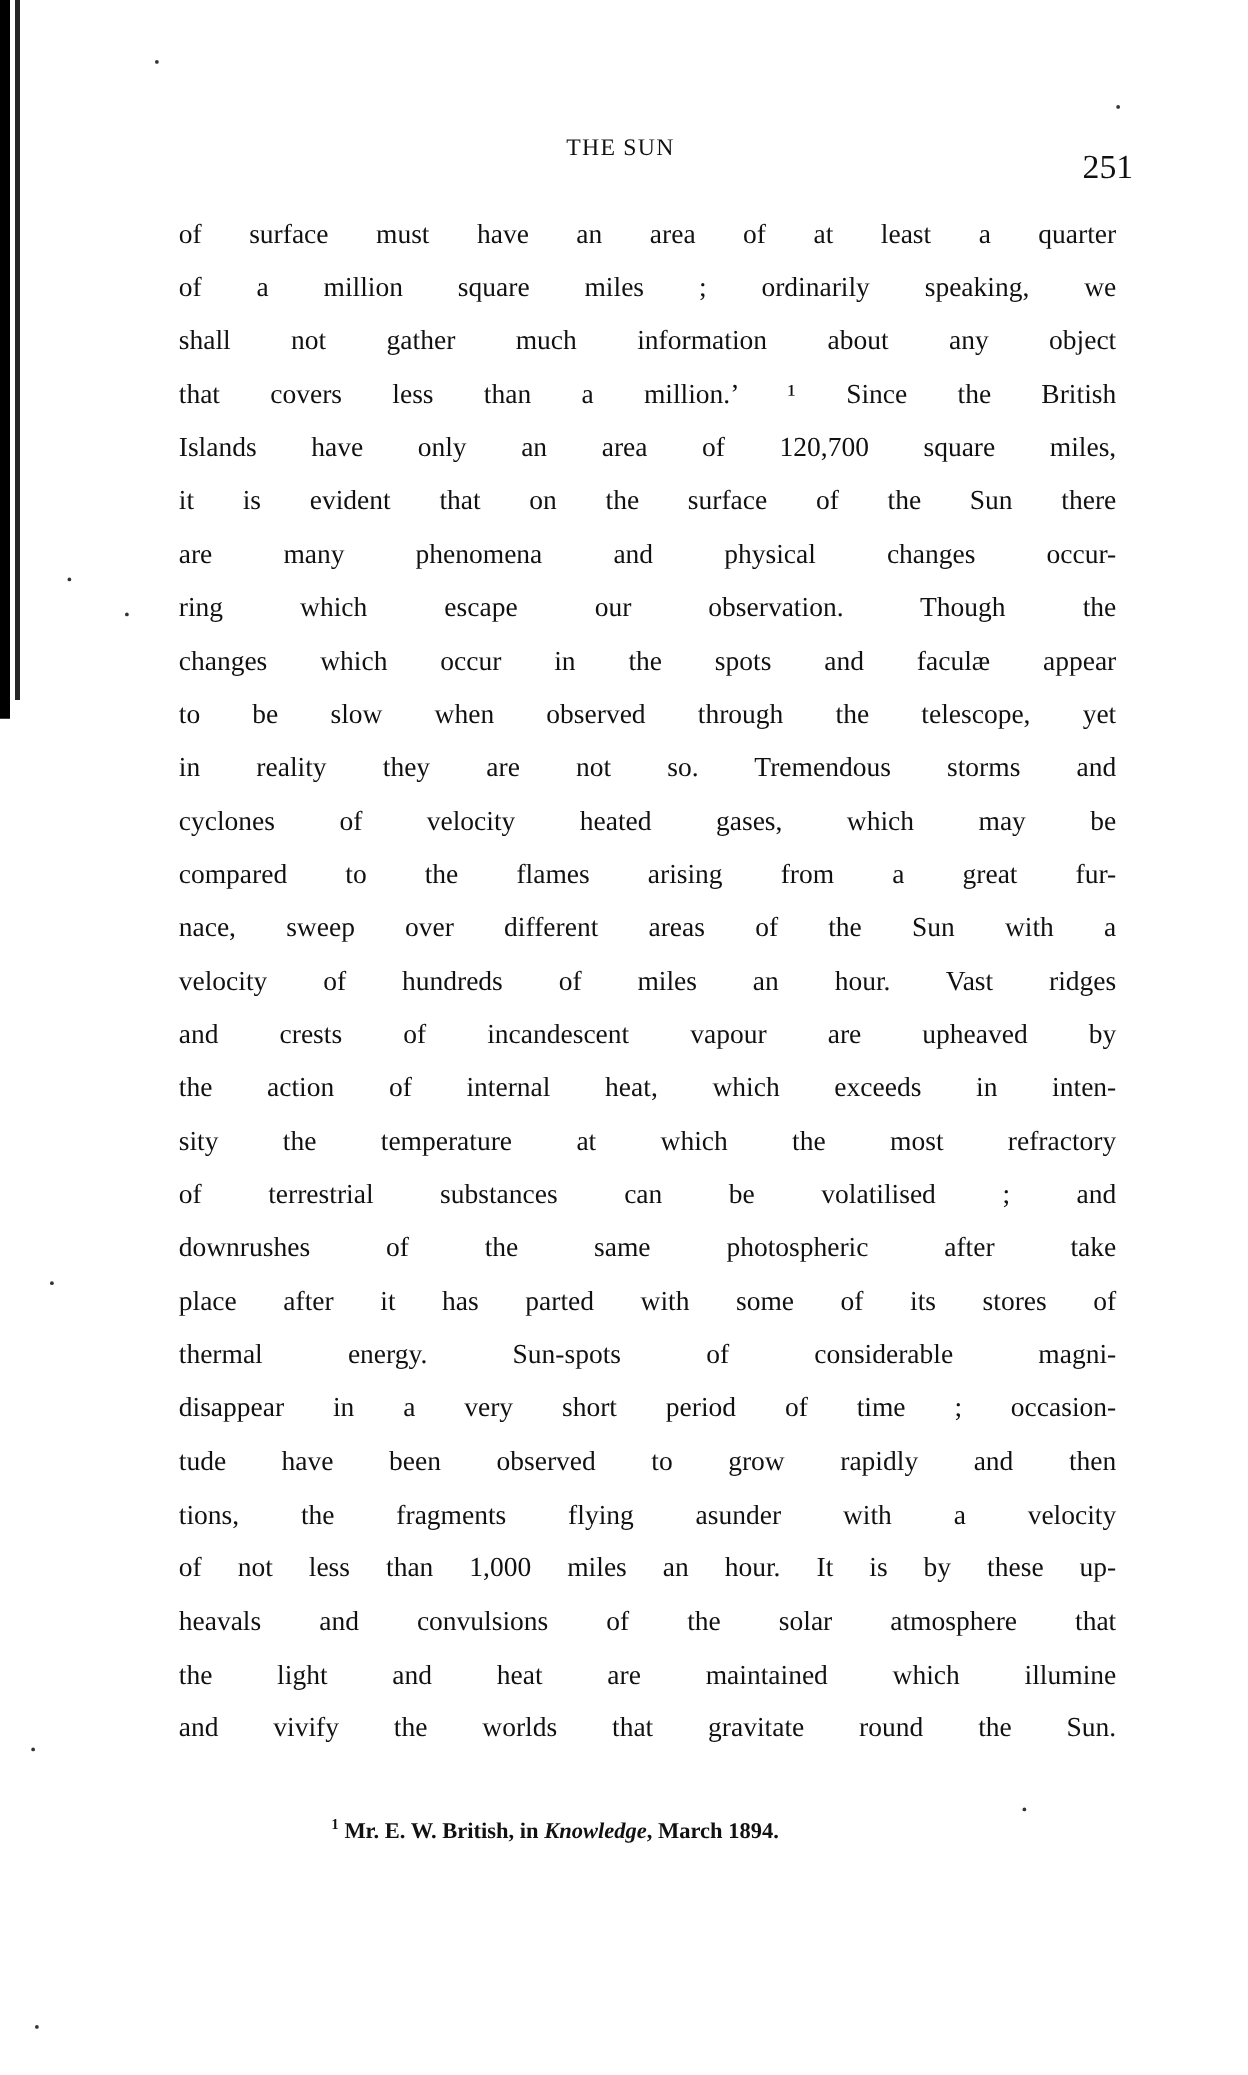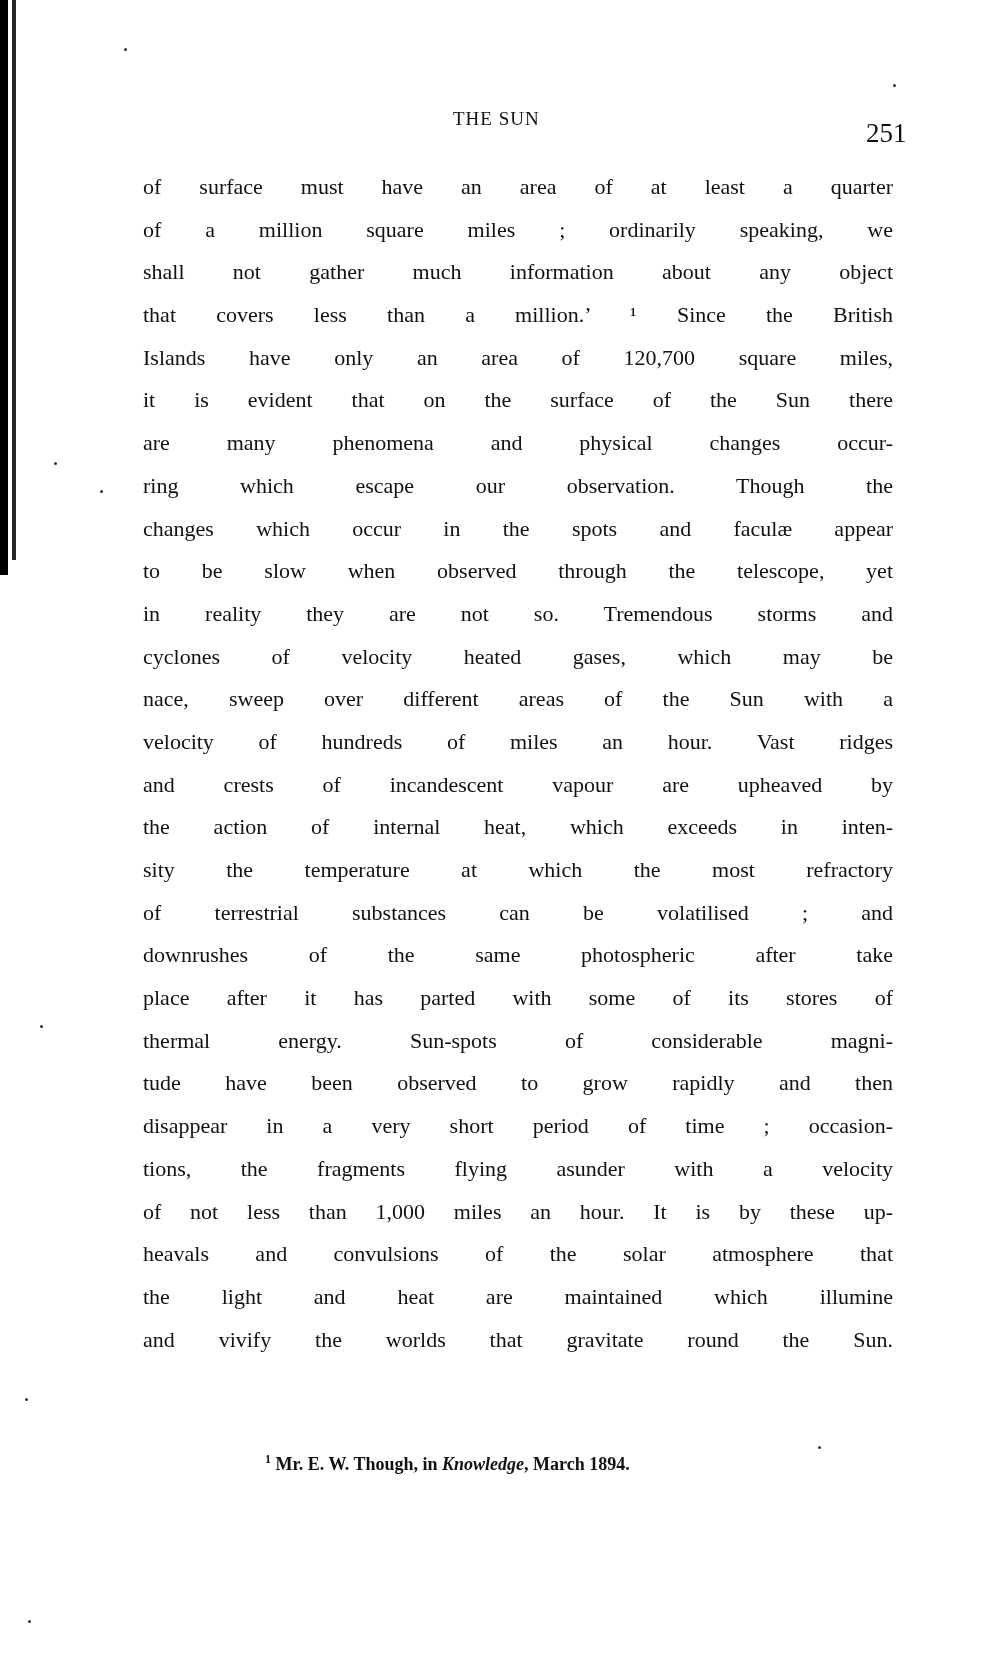--- a/index.html
+++ b/index.html
@@ -108,41 +108,42 @@
   <span class="line">shall not gather much information about any object</span>
   <span class="line">that covers less than a million.’ ¹ Since the British</span>
   <span class="line">Islands have only an area of 120,700 square miles,</span>
   <span class="line">it is evident that on the surface of the Sun there</span>
   <span class="line">are many phenomena and physical changes occur-</span>
   <span class="line">ring which escape our observation. Though the</span>
   <span class="line">changes which occur in the spots and faculæ appear</span>
   <span class="line">to be slow when observed through the telescope, yet</span>
   <span class="line">in reality they are not so. Tremendous storms and</span>
   <span class="line">cyclones of velocity heated gases, which may be</span>
+  <span class="line">compared to the flames arising from a great fur-</span>
   <span class="line">nace, sweep over different areas of the Sun with a</span>
   <span class="line">velocity of hundreds of miles an hour. Vast ridges</span>
   <span class="line">and crests of incandescent vapour are upheaved by</span>
   <span class="line">the action of internal heat, which exceeds in inten-</span>
   <span class="line">sity the temperature at which the most refractory</span>
   <span class="line">of terrestrial substances can be volatilised ; and</span>
   <span class="line">downrushes of the same photospheric after take</span>
   <span class="line">place after it has parted with some of its stores of</span>
   <span class="line">thermal energy. Sun-spots of considerable magni-</span>
+  <span class="line">disappear in a very short period of time ; occasion-</span>
   <span class="line">tude have been observed to grow rapidly and then</span>
-  <span class="line">disappear in a very short period of time ; occasion-</span>
   <span class="line">tions, the fragments flying asunder with a velocity</span>
   <span class="line">of not less than 1,000 miles an hour. It is by these up-</span>
   <span class="line">heavals and convulsions of the solar atmosphere that</span>
   <span class="line">the light and heat are maintained which illumine</span>
   <span class="line">and vivify the worlds that gravitate round the Sun.</span>
 </div>
 
 <div class="footnote">
   <sup>1</sup>
-  <span>Mr. E. W. Though, in </span><i>Knowledge</i><span>, March 1894.</span>
+  <span>Mr. E. W. British, in </span><i>Knowledge</i><span>, March 1894.</span>
 </div>
 
 <div class="speck" style="left:124px;top:48px"></div>
 <div class="speck" style="left:893px;top:84px"></div>
 <div class="speck" style="left:54px;top:462px"></div>
 <div class="speck" style="left:100px;top:490px"></div>
 <div class="speck" style="left:40px;top:1025px"></div>
 <div class="speck" style="left:25px;top:1398px"></div>
 <div class="speck" style="left:818px;top:1446px"></div>
 <div class="speck" style="left:28px;top:1620px"></div>

